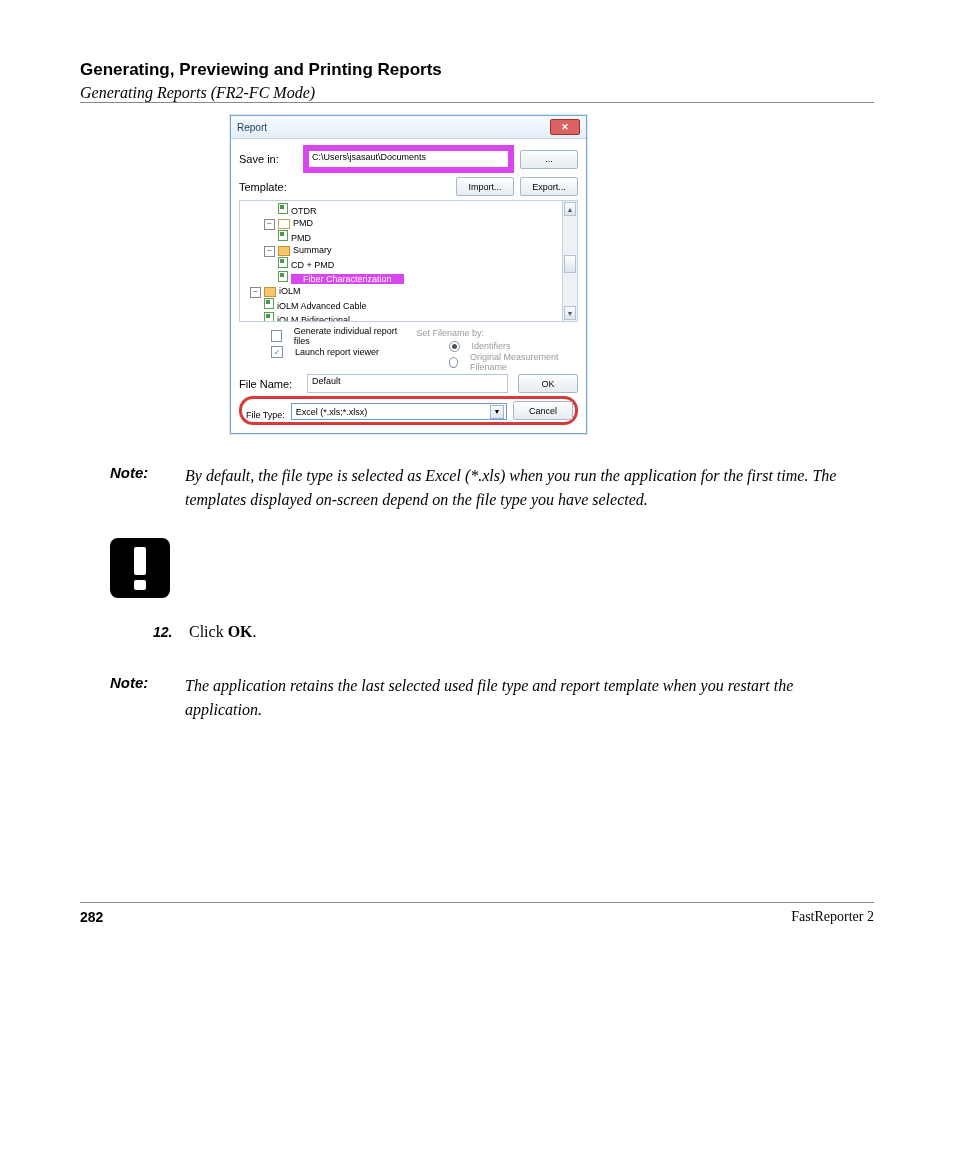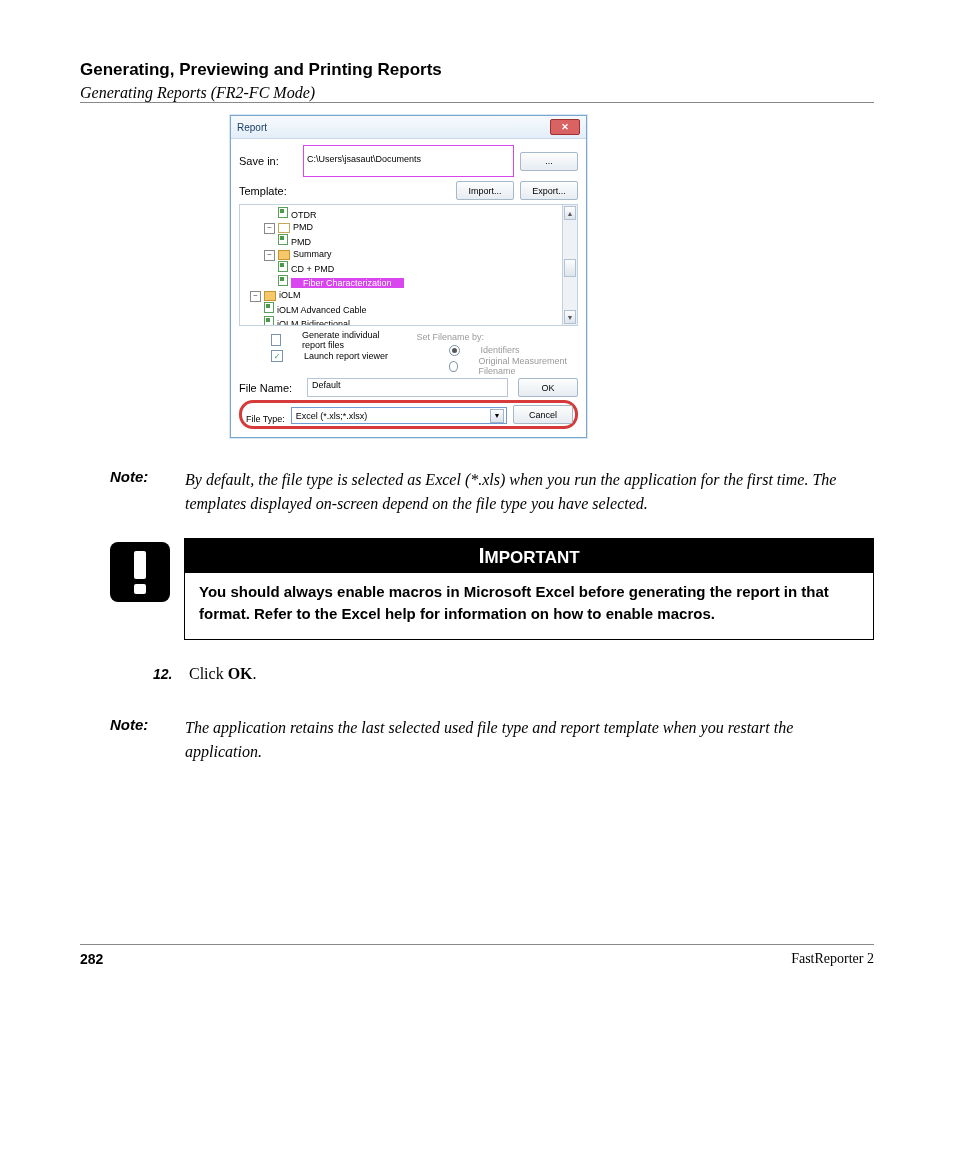--- a/index.html
+++ b/index.html
@@ -73,21 +73,21 @@
     width:28px;height:14px;
     background:#d96363;
     border:1px solid #a03030;
     border-radius:2px;
     display:flex;align-items:center;justify-content:center;
     color:#fff;font-weight:bold;font-size:9px;line-height:9px;
   }
   .dialog-body { padding:6px 8px 8px 8px; }
   .row { display:flex; align-items:center; margin-bottom:4px; gap:6px;}
   .lbl { width:58px; font-size:11px; }
-  .path-input { flex:1; border:1px solid #d946ef; height:14px; padding:8px 3px; font-size:9px; background:#fff;}
+  .path-input { flex:1; border:6px solid #d946ef; height:14px; padding:1px 3px; font-size:9px; background:#fff;}
   .small-btn {
     border:1px solid #a7b8c9; background:linear-gradient(#fdfdfd,#e6ecf2);
     height:17px; min-width:44px; font-size:9px; border-radius:2px;
     display:inline-flex;align-items:center;justify-content:center;
     padding:0 6px;
   }
   .tree-container {
     display:flex;
     border:1px solid #c3d0de;
     height:120px;
@@ -112,21 +112,21 @@
   .folder-unknown{display:inline-block;width:10px;height:8px;background:#fff;border:1px solid #c5a85a;margin-right:3px;vertical-align:middle;}
   .scrollbar {
     width:14px;background:#eef2f6;border-left:1px solid #c3d0de;
     display:flex;flex-direction:column;justify-content:space-between;
   }
   .scroll-arrow{height:12px;background:linear-gradient(#fdfdfd,#dce4ec);border:1px solid #b3c2d2;margin:1px;font-size:7px;display:flex;align-items:center;justify-content:center;color:#556;}
   .scroll-thumb{height:16px;background:linear-gradient(#fdfdfd,#dce4ec);border:1px solid #b3c2d2;margin:0 1px;}
 
   .opts-grid{display:flex;gap:16px;margin-bottom:4px;}
   .opts-col{flex:1;font-size:9px;}
-  .chk-row{display:flex;align-items:center;gap:21px;height:16px;padding-left:32px;}
+  .chk-row{display:flex;align-items:center;gap:12px;height:16px;padding-left:32px;}
   .chk{width:10px;height:10px;border:1px solid #7a92ab;background:#fff;display:inline-flex;align-items:center;justify-content:center;font-size:8px;color:#2a6;}
   .radio{width:9px;height:9px;border:1px solid #7a92ab;border-radius:50%;background:#fff;display:inline-flex;align-items:center;justify-content:center;}
   .radio.sel::after{content:"";width:5px;height:5px;border-radius:50%;background:#555;}
   .disabled-text{color:#9a9a9a;}
 
   .bottom-row{display:flex;align-items:center;gap:10px;margin-top:2px;}
   .field-input{flex:1;border:1px solid #b5c5d6;height:15px;padding:1px 4px;font-size:9px;background:#fff;}
   .ok-btn{width:46px;}
   .file-type-circle{
     border:3px solid #d63a3a;border-radius:14px;
@@ -298,26 +298,20 @@
   <div class="note-block">
     <div class="note-label">Note:</div>
     <div class="note-body">By default, the file type is selected as Excel (*.xls) when you run the application for the first time. The templates displayed on-screen depend on the file type you have selected.</div>
   </div>
 
   <div class="important-wrap">
     <div class="exclaim-icon">
       <div class="exclaim-bar"></div>
       <div class="exclaim-dot"></div>
     </div>
-    <div class="important-box">
-      <div class="important-header">
-        <span>I</span><span class="caps">MPORTANT</span>
-      </div>
-      <div class="important-body">You should always enable macros in Microsoft Excel before generating the report in that format. Refer to the Excel help for information on how to enable macros.</div>
-    </div>
   </div>
 
   <div class="step-block">
     <span class="step-num">12.</span>
     <span>Click </span><span class="bold-inline">OK</span><span>.</span>
   </div>
 
   <div class="note-block">
     <div class="note-label">Note:</div>
     <div class="note-body">The application retains the last selected used file type and report template when you restart the application.</div>

